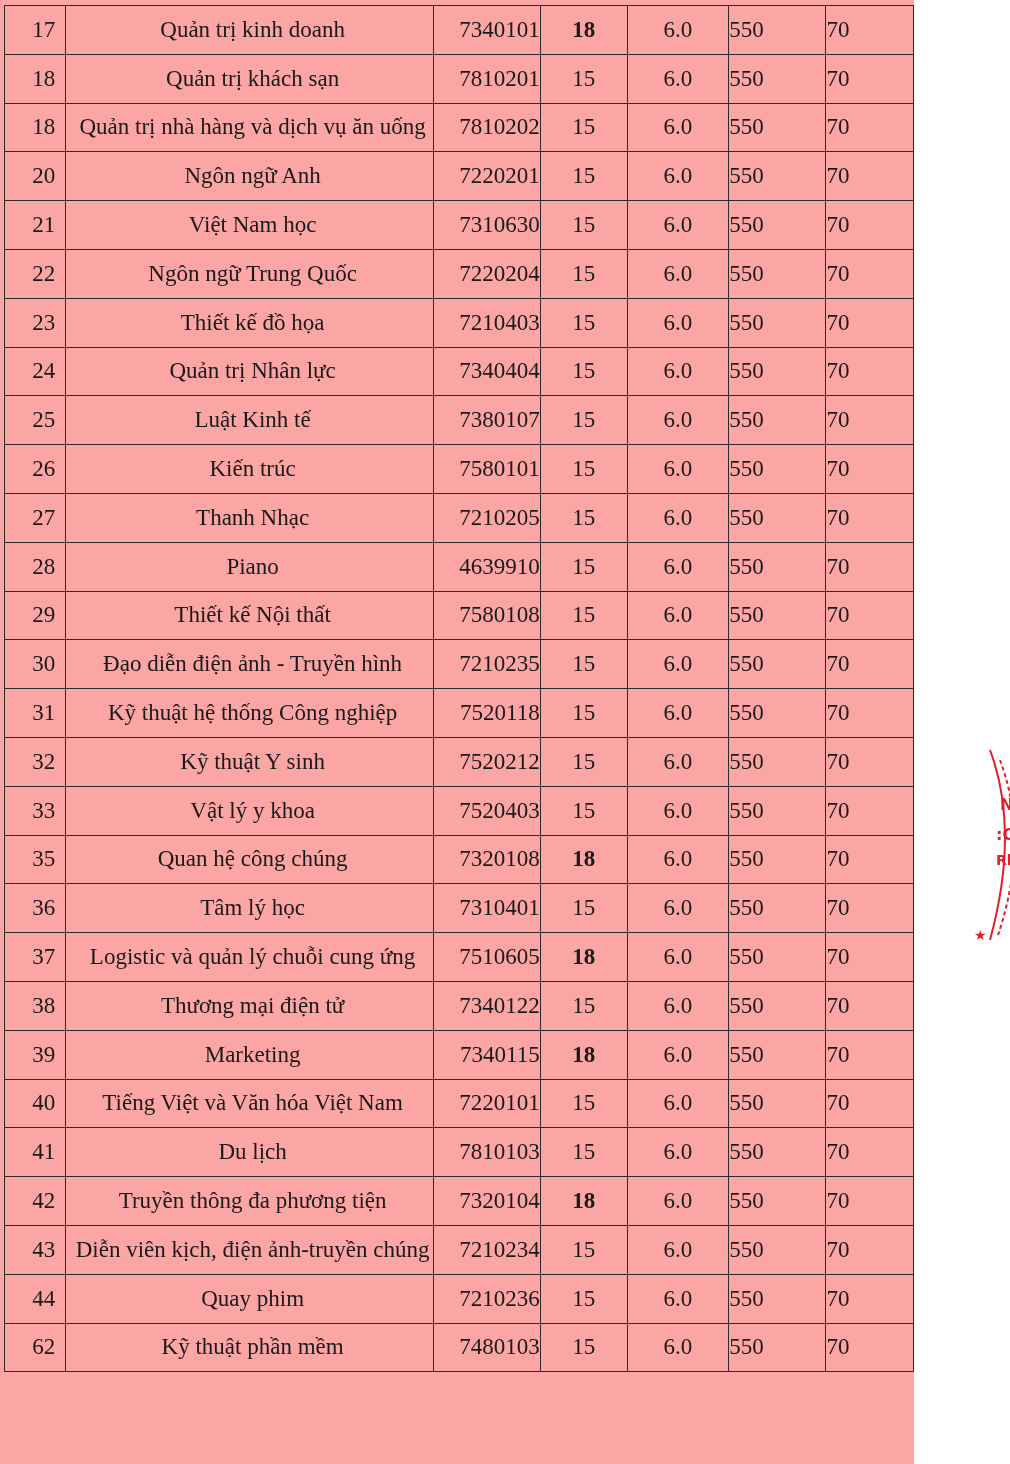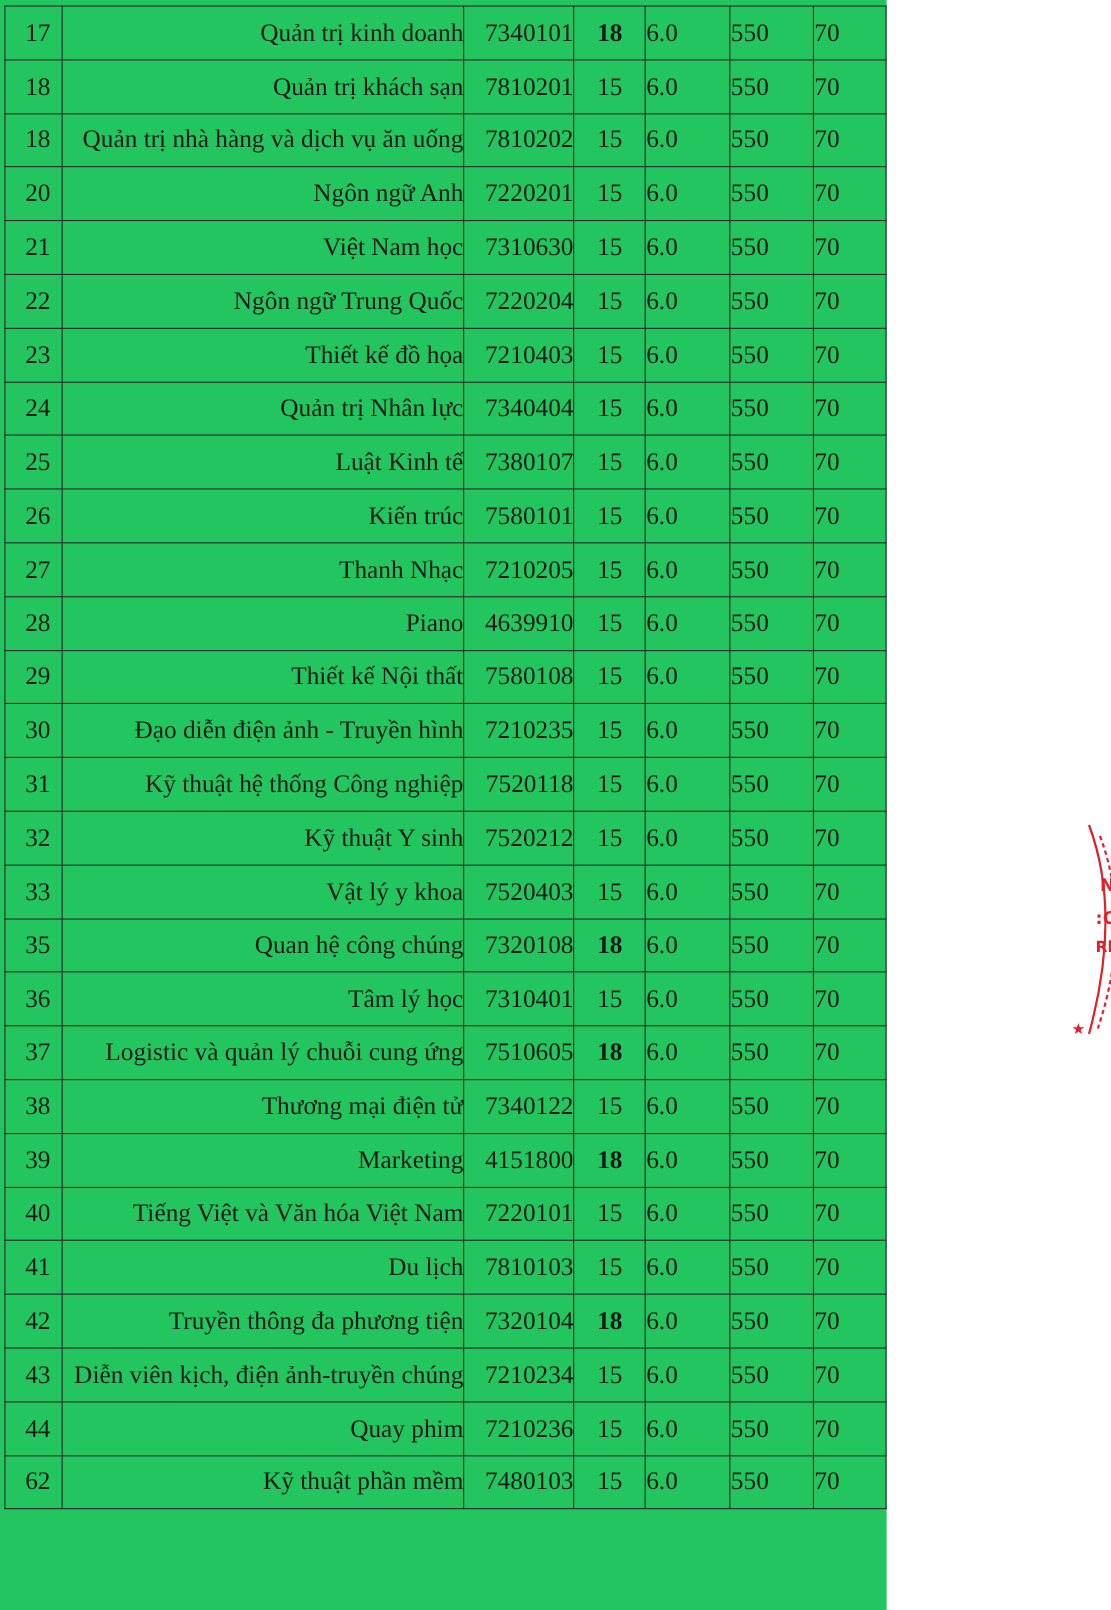--- a/index.html
+++ b/index.html
@@ -1,33 +1,33 @@
 <!DOCTYPE html>
 <html><head>
   <meta charset="utf-8">
   <style>
     html, body { margin: 0; padding: 0; background: #ffffff; }
     body { width: 1010px; height: 1464px; position: relative; overflow: hidden; }
-    .page { position: absolute; left: 0; top: 0; width: 806px; height: 1464px; background: #22c55e; }
+    .page { position: absolute; left: 0; top: 0; width: 914px; height: 1464px; background: #fca5a5; }
     table.grid {
       position: absolute; left: 4px; top: 5px;
       border-collapse: collapse;
       font-family: "Liberation Serif", "DejaVu Serif", serif;
       font-size: 23px; color: #1a1a1a;
     }
     table.grid td {
       border: 1.5px solid #2a2a2a;
       height: 48.8px; padding: 0; box-sizing: border-box;
       white-space: nowrap;
     }
     td.c-stt { width: 70px; text-align: right; padding-right: 10px !important; }
-    td.c-name { width: 370px; text-align: right; padding-left: 6px !important; }
+    td.c-name { width: 370px; text-align: center; padding-left: 6px !important; }
     td.c-code { width: 113px; text-align: right; padding-left: 6px !important; }
     td.c-score { width: 107px; text-align: center; }
-    td.c-ielts { width: 125px; }
+    td.c-ielts { width: 125px; text-align: center; }
     td.c-toeic { width: 117px; }
     td.c-other { width: 108px; text-align: left; }
     .bold { font-weight: bold; }
     .stamp {
       position: absolute; left: 960px; top: 740px; width: 60px; height: 210px;
       pointer-events: none;
     }
   </style>
 </head>
 <body>
@@ -221,21 +221,21 @@
         <td class="c-name">Thương mại điện tử</td>
         <td class="c-code">7340122</td>
         <td class="c-score">15</td>
         <td class="c-ielts">6.0</td>
         <td class="c-toeic">550</td>
         <td class="c-other">70</td>
       </tr>
         <tr style="">
         <td class="c-stt">39</td>
         <td class="c-name">Marketing</td>
-        <td class="c-code">4151800</td>
+        <td class="c-code">7340115</td>
         <td class="c-score bold">18</td>
         <td class="c-ielts">6.0</td>
         <td class="c-toeic">550</td>
         <td class="c-other">70</td>
       </tr>
         <tr style="">
         <td class="c-stt">40</td>
         <td class="c-name">Tiếng Việt và Văn hóa Việt Nam</td>
         <td class="c-code">7220101</td>
         <td class="c-score">15</td>

